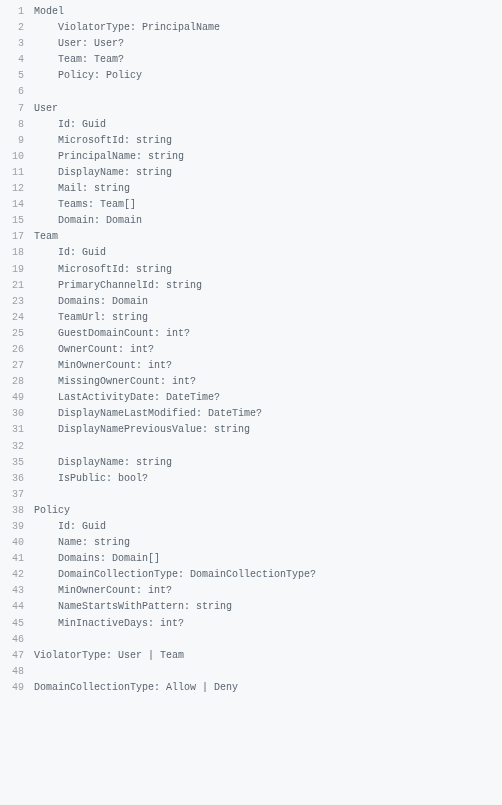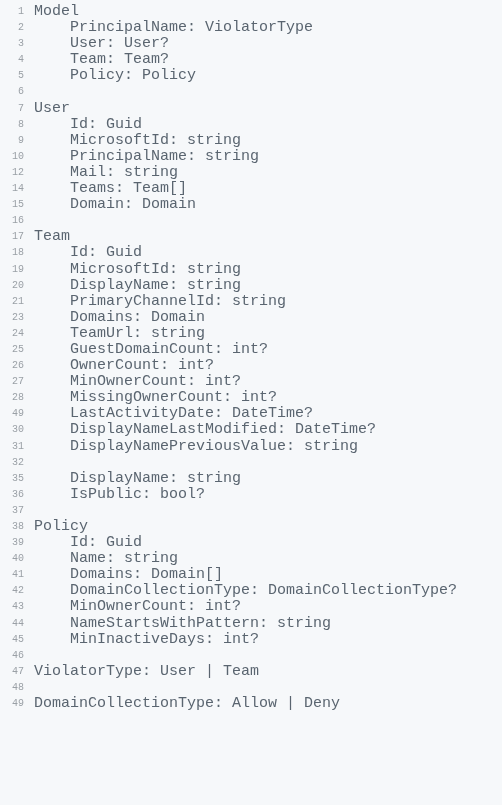--- a/index.html
+++ b/index.html
@@ -28,38 +28,38 @@
     vertical-align: middle;
     font-size: 10px;
     line-height: 16.1px;
     color: #9aa0a6;
     user-select: none;
     white-space: nowrap;
   }
   .content {
     display: table-cell;
     vertical-align: middle;
-    font-size: 15px;
+    font-size: 10px;
     line-height: 16.1px;
     color: #5a6570;
     white-space: pre;
     padding-left: 4px;
   }
 </style>
 </head>
 <body>
 
 <div class="code-block" id="code-block">
     <div class="row">
       <div class="gutter">1</div>
       <div class="content">Model</div>
     </div>
     <div class="row">
       <div class="gutter">2</div>
-      <div class="content">    PrincipalName: ViolatorType</div>
+      <div class="content">    ViolatorType: PrincipalName</div>
     </div>
     <div class="row">
       <div class="gutter">3</div>
       <div class="content">    User: User?</div>
     </div>
     <div class="row">
       <div class="gutter">4</div>
       <div class="content">    Team: Team?</div>
     </div>
     <div class="row">
@@ -80,50 +80,46 @@
     </div>
     <div class="row">
       <div class="gutter">9</div>
       <div class="content">    MicrosoftId: string</div>
     </div>
     <div class="row">
       <div class="gutter">10</div>
       <div class="content">    PrincipalName: string</div>
     </div>
     <div class="row">
+      <div class="gutter">11</div>
+      <div class="content">    DisplayName: string</div>
+    </div>
+    <div class="row">
       <div class="gutter">12</div>
       <div class="content">    Mail: string</div>
     </div>
     <div class="row">
       <div class="gutter">14</div>
       <div class="content">    Teams: Team[]</div>
     </div>
     <div class="row">
       <div class="gutter">15</div>
       <div class="content">    Domain: Domain</div>
     </div>
     <div class="row">
-      <div class="gutter">16</div>
-      <div class="content"></div>
-    </div>
-    <div class="row">
       <div class="gutter">17</div>
       <div class="content">Team</div>
     </div>
     <div class="row">
       <div class="gutter">18</div>
       <div class="content">    Id: Guid</div>
     </div>
     <div class="row">
       <div class="gutter">19</div>
       <div class="content">    MicrosoftId: string</div>
-    </div>
-    <div class="row">
-      <div class="gutter">20</div>
-      <div class="content">    DisplayName: string</div>
     </div>
     <div class="row">
       <div class="gutter">21</div>
       <div class="content">    PrimaryChannelId: string</div>
     </div>
     <div class="row">
       <div class="gutter">23</div>
       <div class="content">    Domains: Domain</div>
     </div>
     <div class="row">

